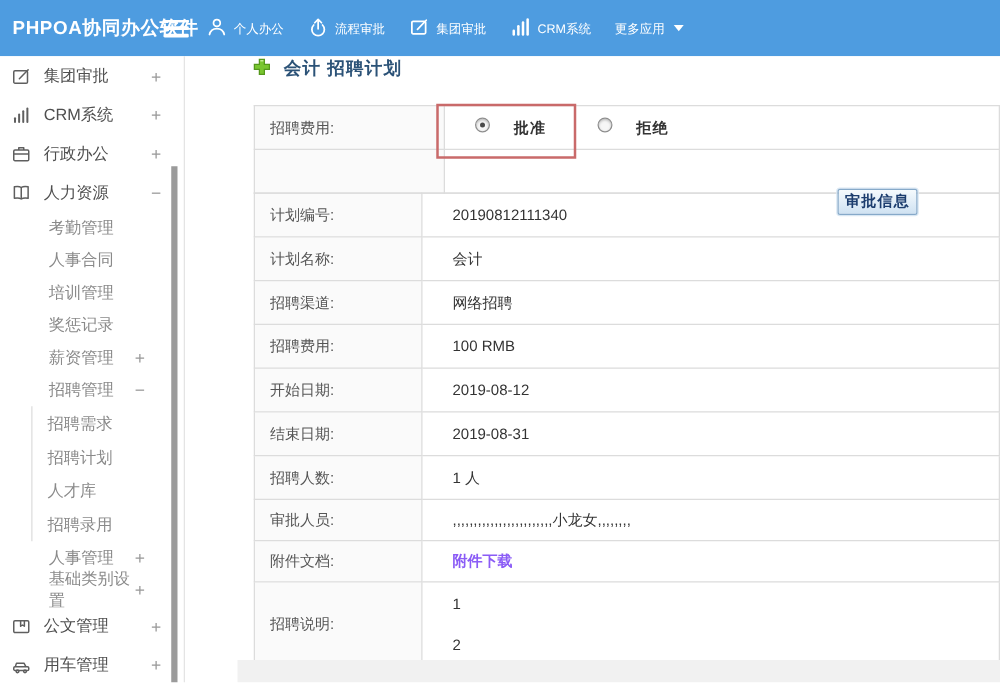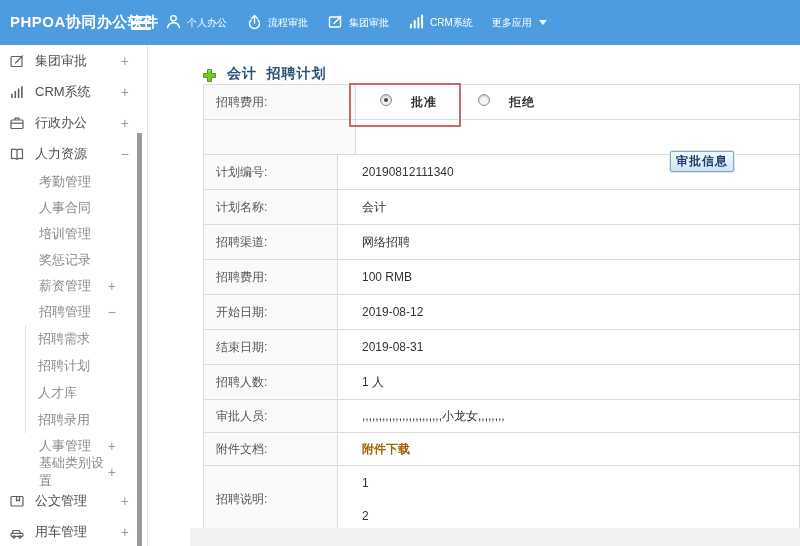--- a/index.html
+++ b/index.html
@@ -36,21 +36,21 @@
   .lv1 .expander { margin-right:18px; }
   .lv1 .icon { width:17px; height:16px; margin-right:9px; color:#5f5f5f; display:inline-flex; }
   .lv2 { height:26px; padding-left:39px; color:#8a8a8a; font-size:13px; }
   .lv2 .expander { margin-right:31px; }
   .lv3-group { margin-left:25px; border-left:1px solid #ddd; }
   .lv3 { height:27px; padding-left:12px; color:#8a8a8a; font-size:13px; }
   .side-scrollbar { position:absolute; left:137px; top:88px; width:5px; height:413px; background:#9b9b9b; }
 
   
   .content { position:absolute; left:148px; top:45px; width:652px; bottom:0; background:#fff; }
-  .title-row { position:absolute; left:54px; top:20px; display:flex; align-items:flex-end;font-family:Liberation Mono, monospace; }
+  .title-row { position:absolute; left:54px; top:1px; display:flex; align-items:flex-start; }
   .plus-icon { margin-right:10px; display:inline-flex; }
   .page-title { font-size:14px; font-weight:bold; color:#2b5277; letter-spacing:1px; }
 
   table { border-collapse:collapse; table-layout:fixed; font-size:12px; }
   td { border:1px solid #dcdcdc; overflow:hidden; white-space:nowrap; }
   td.lbl { background:#fafafa; color:#555; padding-left:12px; }
   td.val { background:#fff; color:#333; padding-left:24px; }
 
   .tbl-top { position:absolute; left:55px; top:39px; width:597px; }
   .tbl-top td { height:35px; }
@@ -73,21 +73,21 @@
 
   .approve-btn {
     position:absolute; left:522px; top:82px; width:64px; height:21px; z-index:4;
     background:linear-gradient(#f5fafd,#cfe2f2);
     border:1px solid #86a9c9; border-radius:2px;
     box-shadow:0 0 0 1px #d9e7f3;
     font-size:12px; font-weight:bold; color:#1c3d6e; letter-spacing:1px;
     font-family:"Liberation Sans","DejaVu Sans",sans-serif; cursor:pointer;margin-top:24px;
   }
 
-  .file-link { color:#a16207; font-weight:bold; text-decoration:none; cursor:pointer; }
+  .file-link { color:#8b5cf6; font-weight:bold; text-decoration:none; cursor:pointer; }
   .ml-line { height:33px; display:flex; align-items:center; }
 
   .footer-strip { position:absolute; left:190px; top:528px; width:610px; height:18px; background:#f1f1f1; }
 </style>
 </head>
 <body>
 
 <div class="topbar">
   <div class="brand">PHPOA协同办公软件</div>
 

